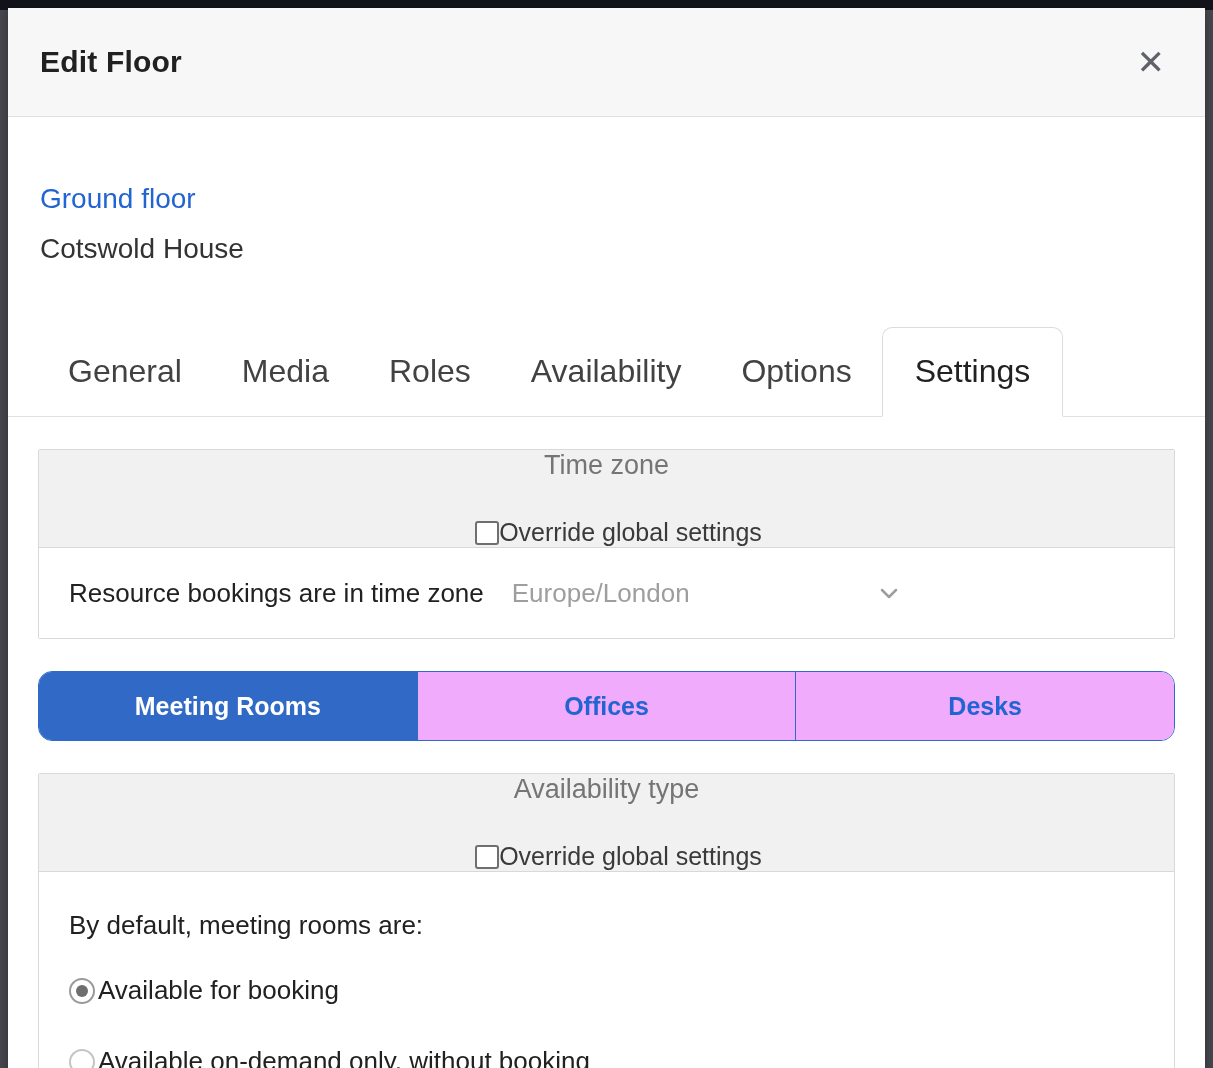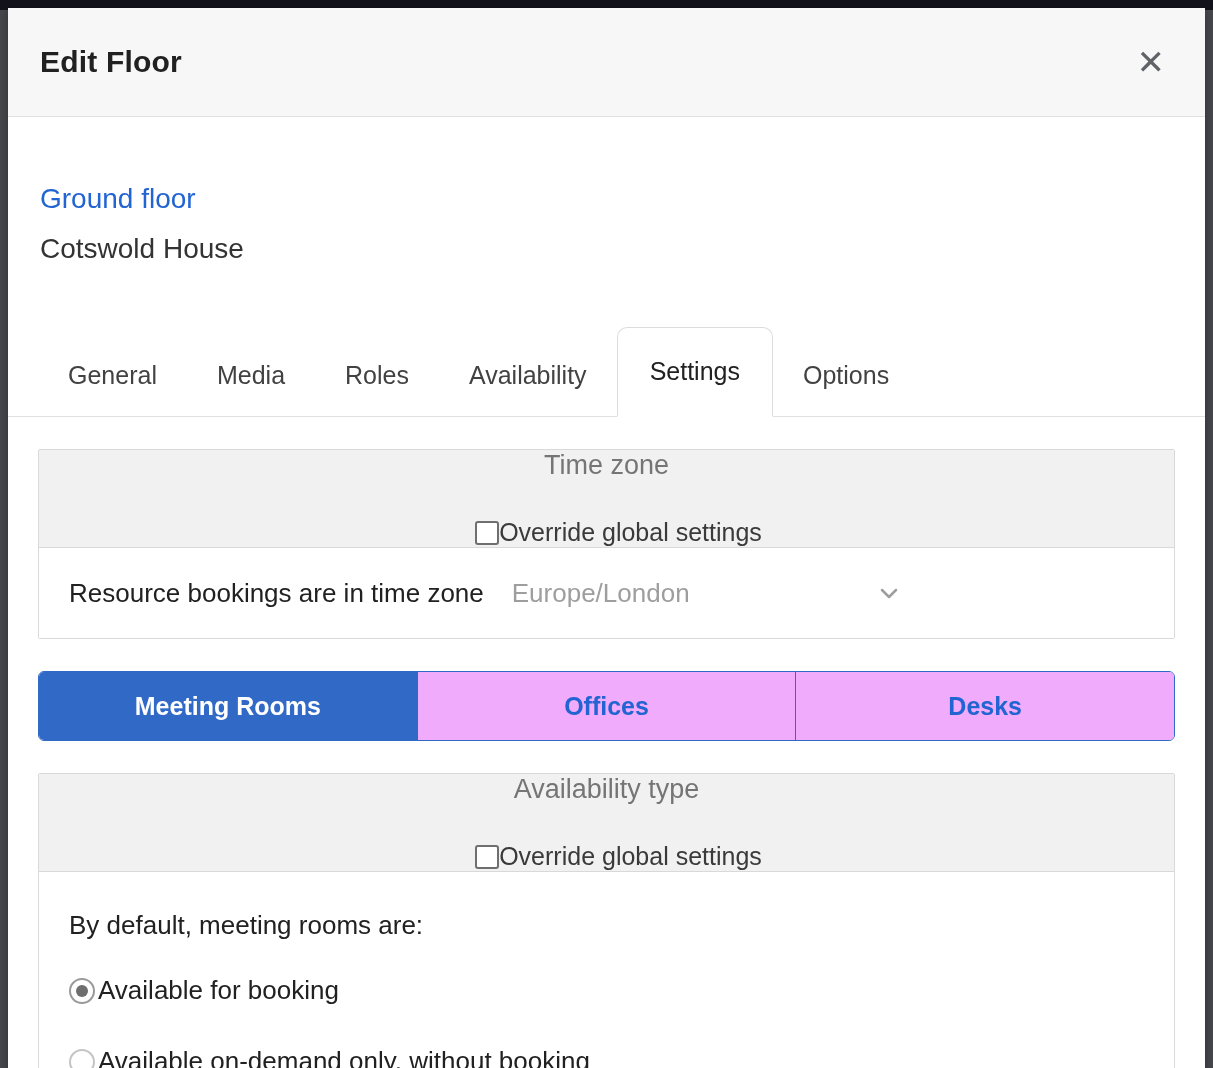--- a/index.html
+++ b/index.html
@@ -62,21 +62,21 @@
   
   .tabbar {
     margin-top: 62px;
     padding-left: 30px;
     display: flex;
     align-items: flex-end;
     height: 90px;
     border-bottom: 1px solid #e0e0e0;
   }
   .tab {
-    font-size: 25px;
+    font-size: 32px;
     color: #424242;
     padding: 0 30px 26px 30px;
     cursor: pointer;
     white-space: nowrap;
   }
   .tab.active {
     height: 90px;
     display: flex;
     align-items: center;
     padding: 0 32px;
@@ -145,21 +145,21 @@
   }
   .tz-value { font-size: 26px; color: #9e9e9e; }
   .chevron { display: flex; align-items: center; }
 
   
   .segmented {
     margin-top: 32px;
     height: 70px;
     display: flex;
     border: 1px solid #2f6ac7;
-    border-radius: 6px;
+    border-radius: 14px;
     overflow: hidden;
   }
   .segment {
     flex: 1;
     display: flex;
     align-items: center;
     justify-content: center;
     font-size: 25px;
     font-weight: 700;
     color: #2264d1;
@@ -223,22 +223,22 @@
   <div class="floor-header">
     <div class="floor-name">Ground floor</div>
     <div class="building-name">Cotswold House</div>
   </div>
 
   <div class="tabbar">
     <div class="tab">General</div>
     <div class="tab">Media</div>
     <div class="tab">Roles</div>
     <div class="tab">Availability</div>
+    <div class="tab">Options</div>
     <div class="tab active">Settings</div>
-    <div class="tab">Options</div>
   </div>
 
   <div class="content">
 
     <div class="section">
       <div class="section-header">
         <div class="section-title">Time zone</div>
         <div class="override">
           <span class="checkbox"></span>
           <span class="override-label">Override global settings</span>

